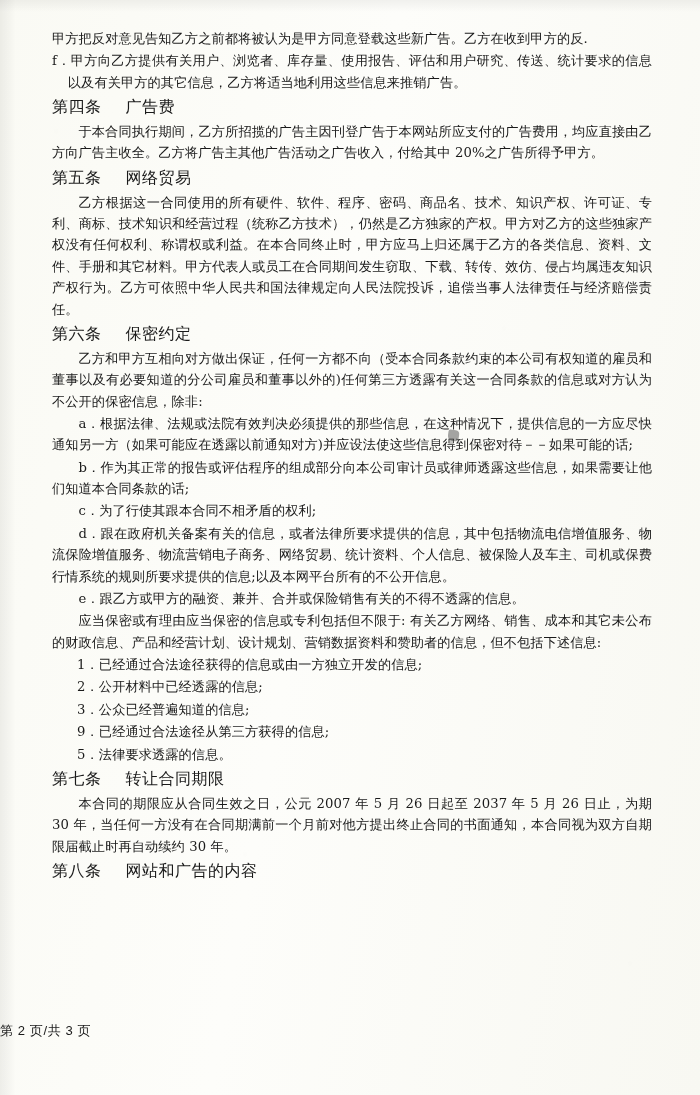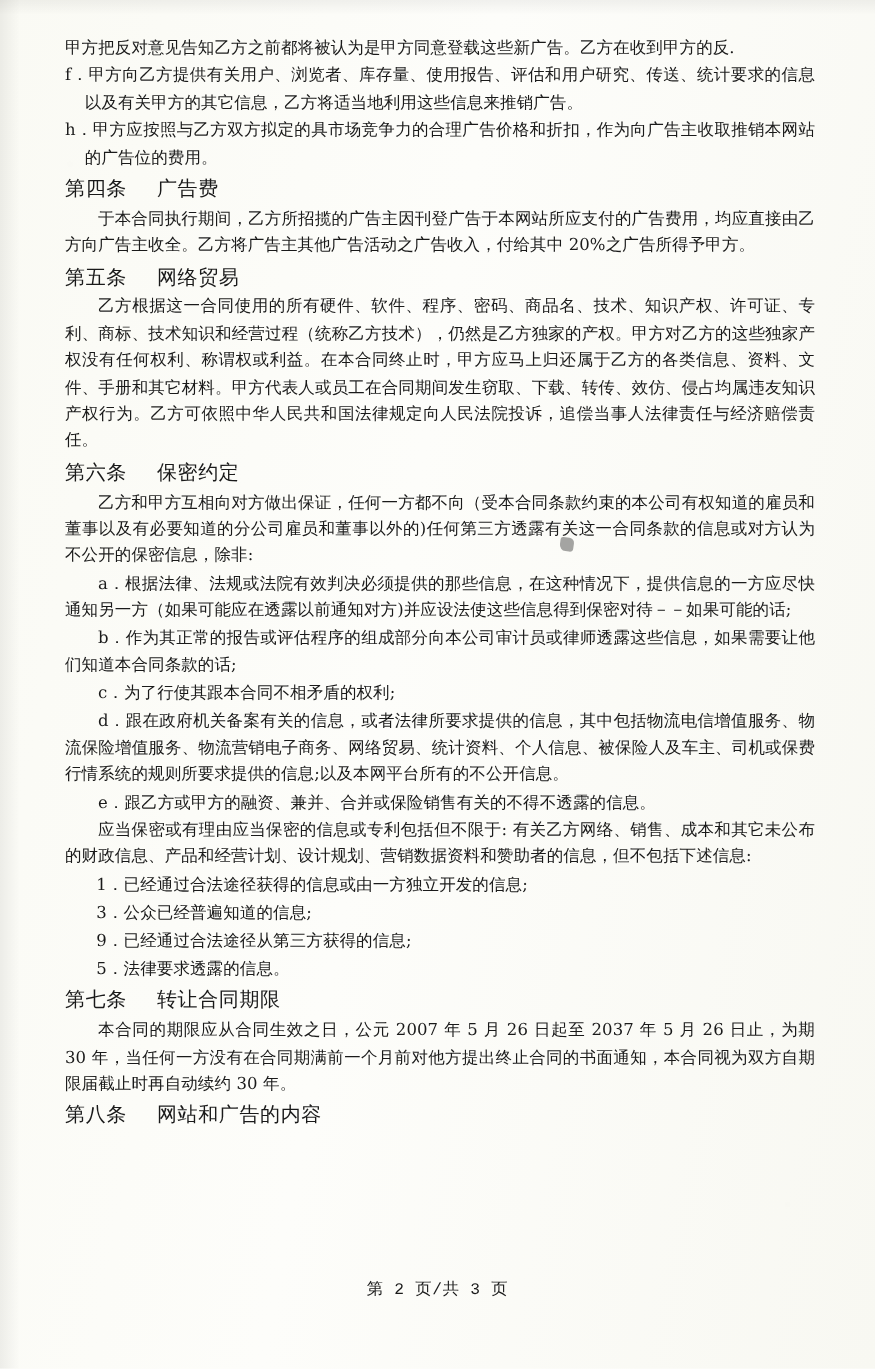--- a/index.html
+++ b/index.html
@@ -71,24 +71,24 @@
   .listitem {
     margin: 0 0 1px 0;
     padding-left: 2.9em;
     text-indent: -1.0em;
   }
   .footer {
     position: absolute;
     left: 0;
     right: 0;
     top: 1022px;
-    text-align: center;
+    text-align: left;
     font-size: 13px;
     letter-spacing: 0.6px;
-    font-family: Liberation Mono, monospace;
+    font-family: Liberation Sans, sans-serif;
   }
   
   .smudge {
     position: absolute;
     left: 448px;
     top: 430px;
     width: 11px;
     height: 11px;
     background: rgba(40,40,40,0.55);
     border-radius: 2px 4px 3px 5px;
@@ -113,34 +113,34 @@
 <body>
 
 <div class="page">
   <div class="edge-shadow-left"></div>
   <div class="edge-shadow-top"></div>
   <div class="scan-noise"></div>
 
   <div class="doc" id="doc-body">
       <div class="p">甲方把反对意见告知乙方之前都将被认为是甲方同意登载这些新广告。乙方在收到甲方的反.</div>
       <div class="p-hang">f．甲方向乙方提供有关用户、浏览者、库存量、使用报告、评估和用户研究、传送、统计要求的信息以及有关甲方的其它信息，乙方将适当地利用这些信息来推销广告。</div>
-      <div class="p-hang">h．甲方应按照与乙方双方拟定的具市场竞争力的合理广告价格和折扣，作为向广告主收取推销本网站的广告位的费用。</div>
       <div class="heading"><span>第四条</span><span class="sep"></span><span>广告费</span></div>
       <div class="p-indent2">于本合同执行期间，乙方所招揽的广告主因刊登广告于本网站所应支付的广告费用，均应直接由乙方向广告主收全。乙方将广告主其他广告活动之广告收入，付给其中 20%之广告所得予甲方。</div>
       <div class="heading"><span>第五条</span><span class="sep"></span><span>网络贸易</span></div>
       <div class="p-indent2">乙方根据这一合同使用的所有硬件、软件、程序、密码、商品名、技术、知识产权、许可证、专利、商标、技术知识和经营过程（统称乙方技术），仍然是乙方独家的产权。甲方对乙方的这些独家产权没有任何权利、称谓权或利益。在本合同终止时，甲方应马上归还属于乙方的各类信息、资料、文件、手册和其它材料。甲方代表人或员工在合同期间发生窃取、下载、转传、效仿、侵占均属违友知识产权行为。乙方可依照中华人民共和国法律规定向人民法院投诉，追偿当事人法律责任与经济赔偿责任。</div>
       <div class="heading"><span>第六条</span><span class="sep"></span><span>保密约定</span></div>
       <div class="p-indent2">乙方和甲方互相向对方做出保证，任何一方都不向（受本合同条款约束的本公司有权知道的雇员和董事以及有必要知道的分公司雇员和董事以外的)任何第三方透露有关这一合同条款的信息或对方认为不公开的保密信息，除非:</div>
       <div class="p-indent2">a．根据法律、法规或法院有效判决必须提供的那些信息，在这种情况下，提供信息的一方应尽快通知另一方（如果可能应在透露以前通知对方)并应设法使这些信息得到保密对待－－如果可能的话;</div>
       <div class="p-indent2">b．作为其正常的报告或评估程序的组成部分向本公司审计员或律师透露这些信息，如果需要让他们知道本合同条款的话;</div>
       <div class="p-indent2">c．为了行使其跟本合同不相矛盾的权利;</div>
       <div class="p-indent2">d．跟在政府机关备案有关的信息，或者法律所要求提供的信息，其中包括物流电信增值服务、物流保险增值服务、物流营销电子商务、网络贸易、统计资料、个人信息、被保险人及车主、司机或保费行情系统的规则所要求提供的信息;以及本网平台所有的不公开信息。</div>
       <div class="p-indent2">e．跟乙方或甲方的融资、兼并、合并或保险销售有关的不得不透露的信息。</div>
       <div class="p-indent2">应当保密或有理由应当保密的信息或专利包括但不限于: 有关乙方网络、销售、成本和其它未公布的财政信息、产品和经营计划、设计规划、营销数据资料和赞助者的信息，但不包括下述信息:</div>
       <div class="listitem">1．已经通过合法途径获得的信息或由一方独立开发的信息;</div>
+      <div class="listitem">2．公开材料中已经透露的信息;</div>
       <div class="listitem">3．公众已经普遍知道的信息;</div>
       <div class="listitem">9．已经通过合法途径从第三方获得的信息;</div>
       <div class="listitem">5．法律要求透露的信息。</div>
       <div class="heading"><span>第七条</span><span class="sep"></span><span>转让合同期限</span></div>
       <div class="p-indent2">本合同的期限应从合同生效之日，公元 2007 年 5 月 26 日起至 2037 年 5 月 26 日止，为期 30 年，当任何一方没有在合同期满前一个月前对他方提出终止合同的书面通知，本合同视为双方自期限届截止时再自动续约 30 年。</div>
       <div class="heading"><span>第八条</span><span class="sep"></span><span>网站和广告的内容</span></div>
     </div>
 
   <div class="smudge"></div>
 

